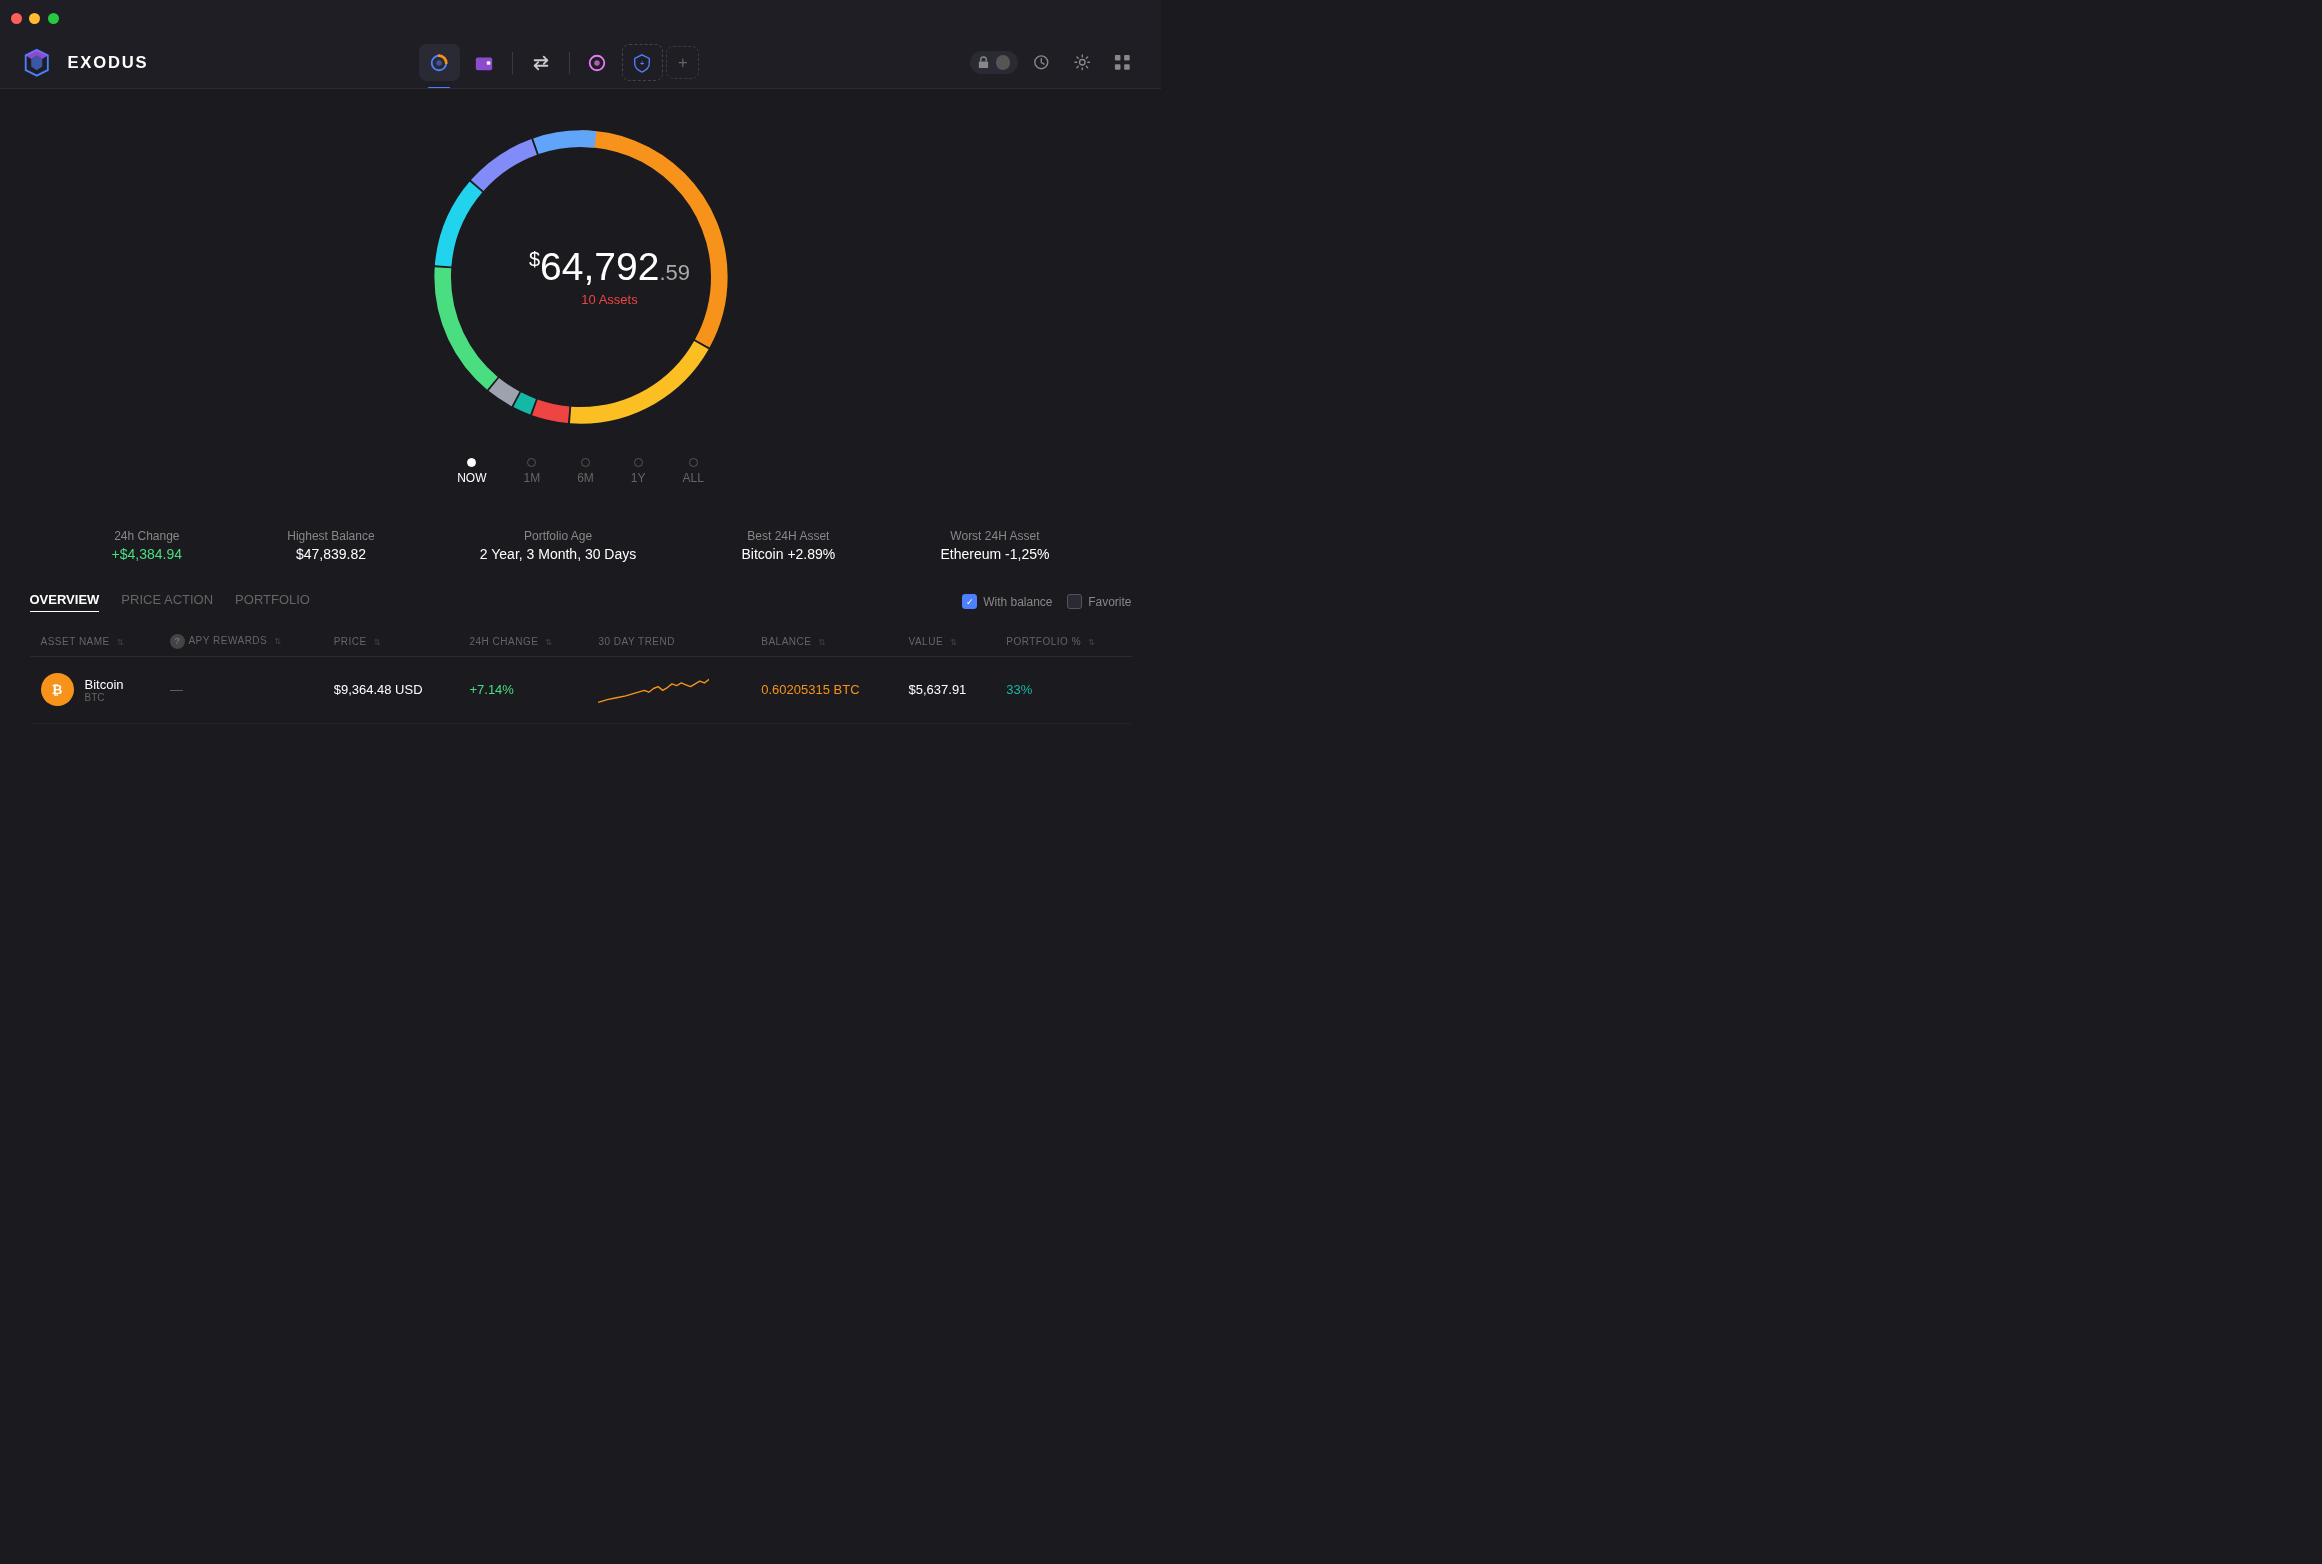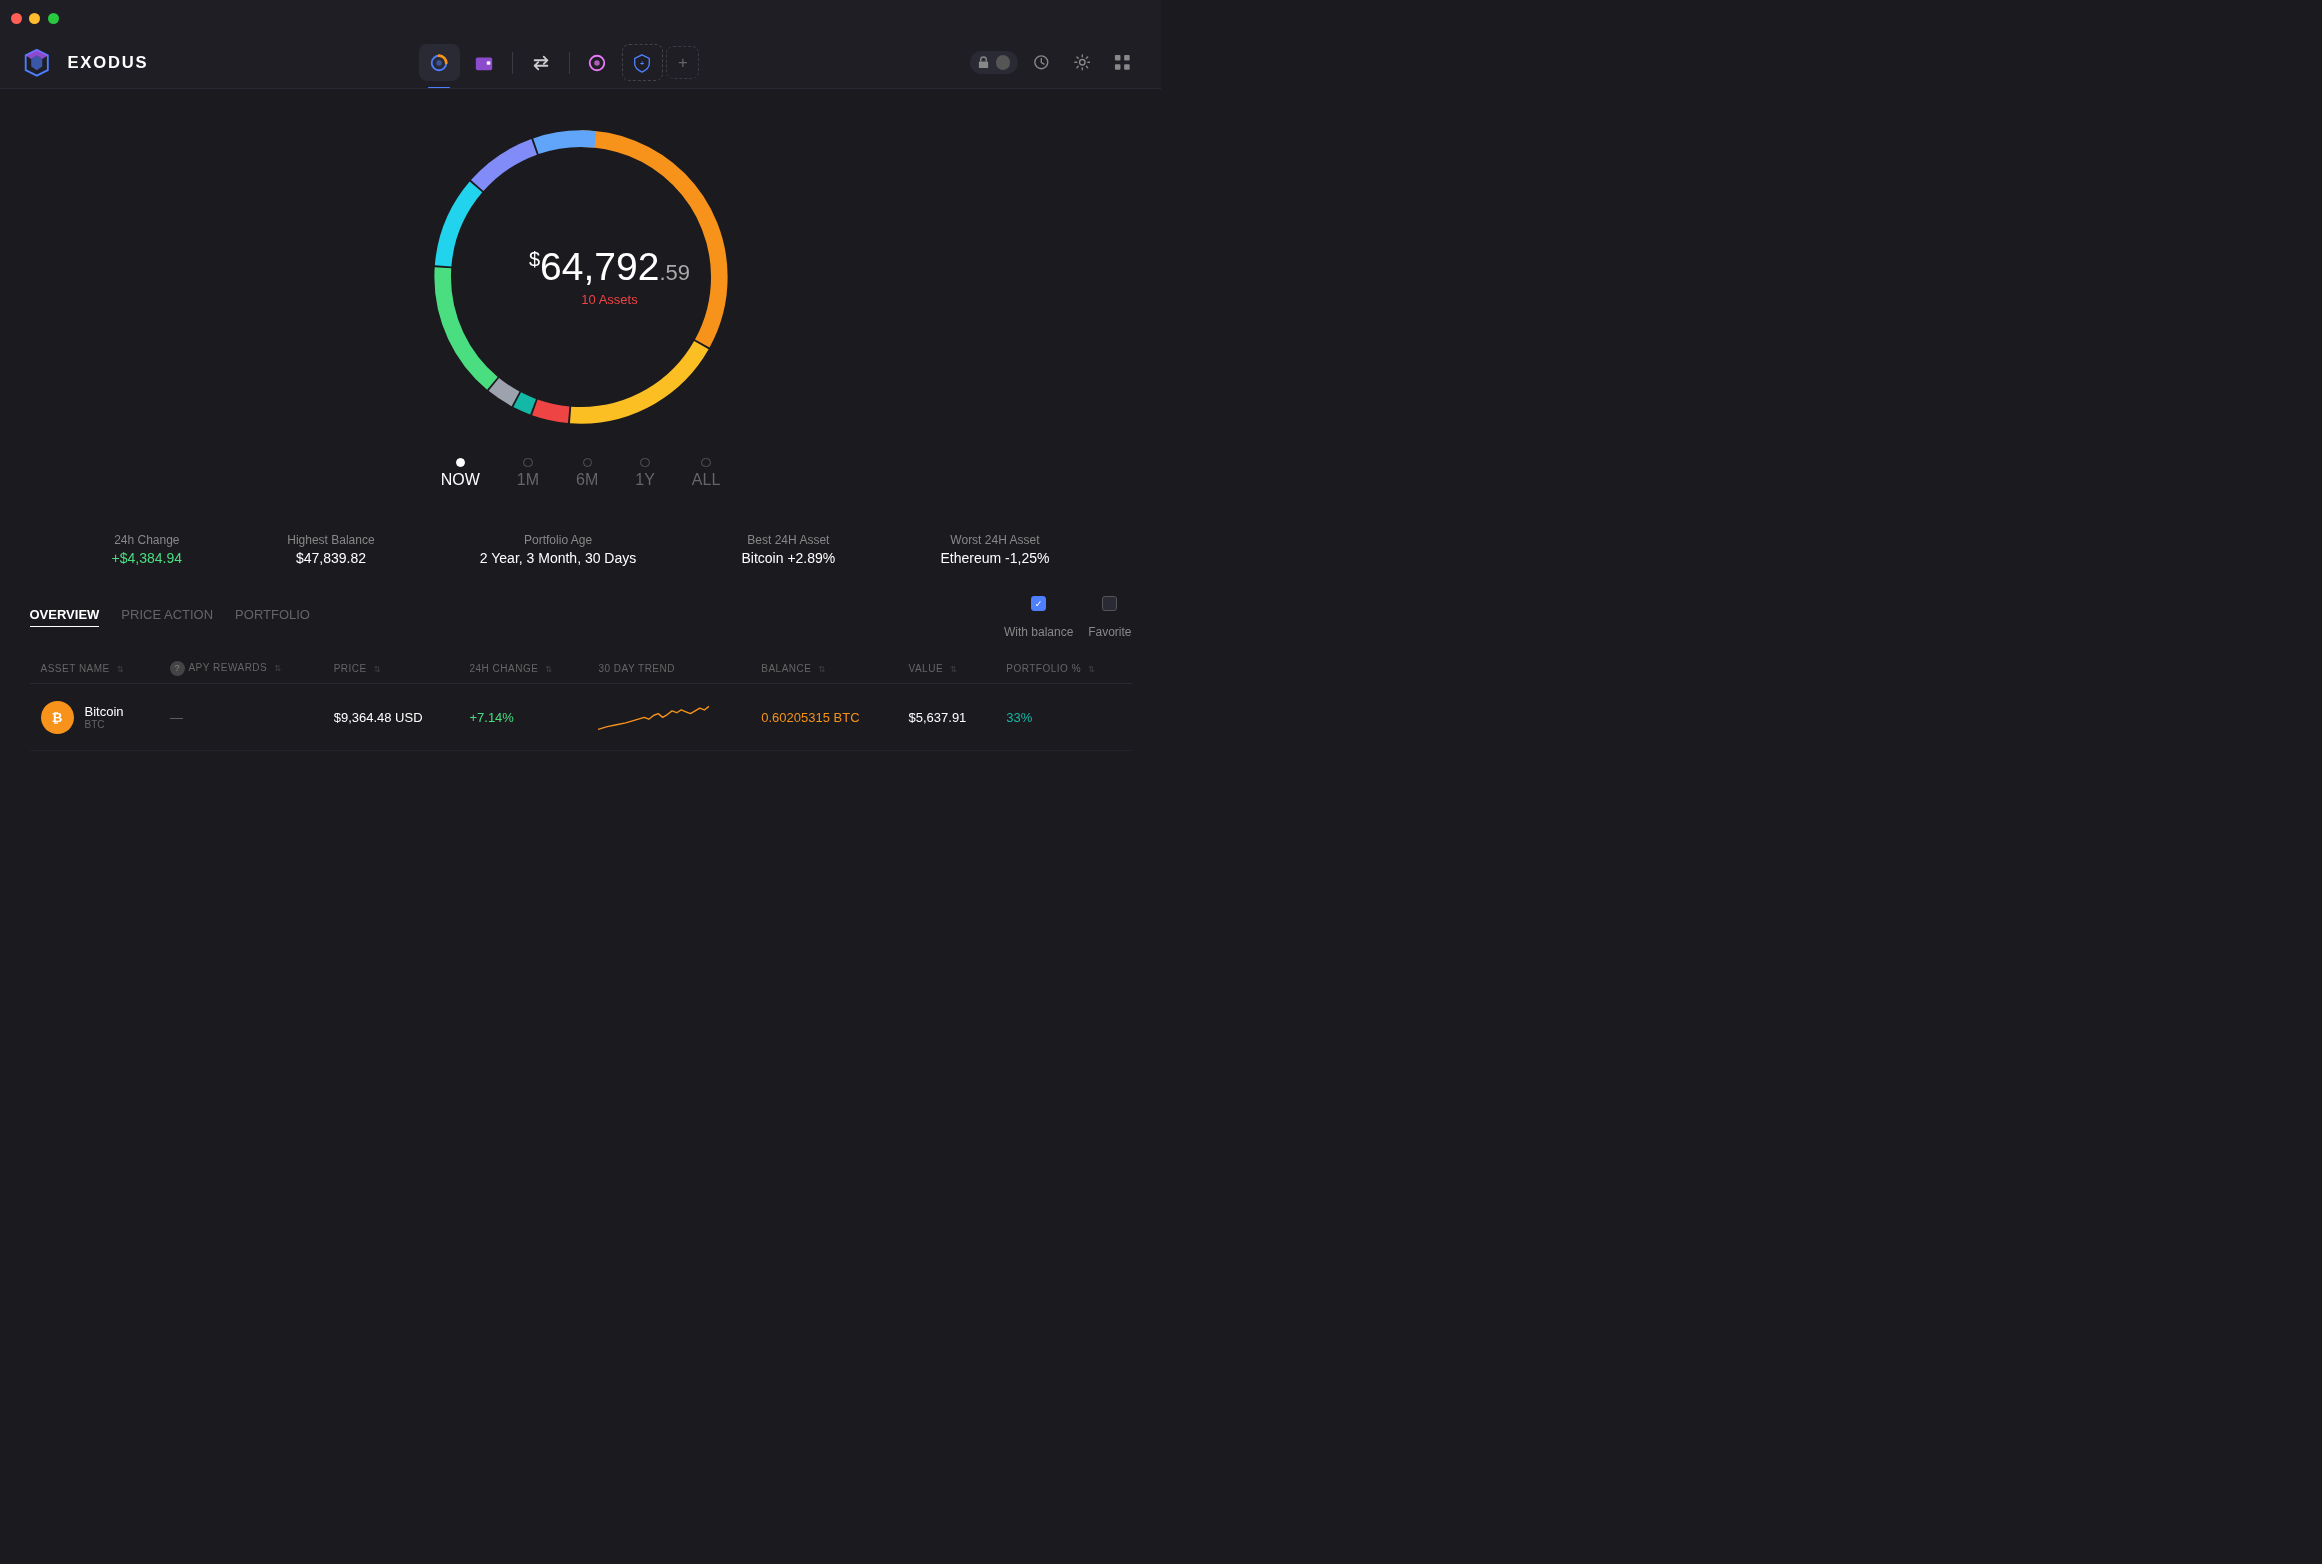--- a/index.html
+++ b/index.html
@@ -190,21 +190,21 @@
       width: 9.2px; height: 9.2px;
       border-radius: 50%;
       background: transparent;
       border: 1.8px solid #555;
     }
     .timeline-dot.active {
       background: #fff;
       border-color: #fff;
     }
     .timeline-label {
-      font-size: 16px;
+      font-size: 12px;
       color: #666;
     }
     .timeline-label.active {
       color: #fff;
     }
 
     
     .stats-row {
       display: flex;
       justify-content: space-around;
@@ -253,25 +253,24 @@
       border-bottom: 1.8px solid #fff;
     }
     .table-filters {
       display: flex;
       align-items: center;
       gap: 14.8px;
     }
     .filter-item {
       display: flex;
       align-items: center;
-      gap: 14px;
+      gap: 6px;
       font-size: 12px;
       color: #888;
       cursor: pointer;
-      flex-direction: column;
     }
     .filter-checkbox {
       width: 14.8px; height: 14.8px;
       border: 0.9px solid #555;
       border-radius: 2.8px;
       display: flex;
       align-items: center;
       justify-content: center;
       background: #2a2a35;
     }

